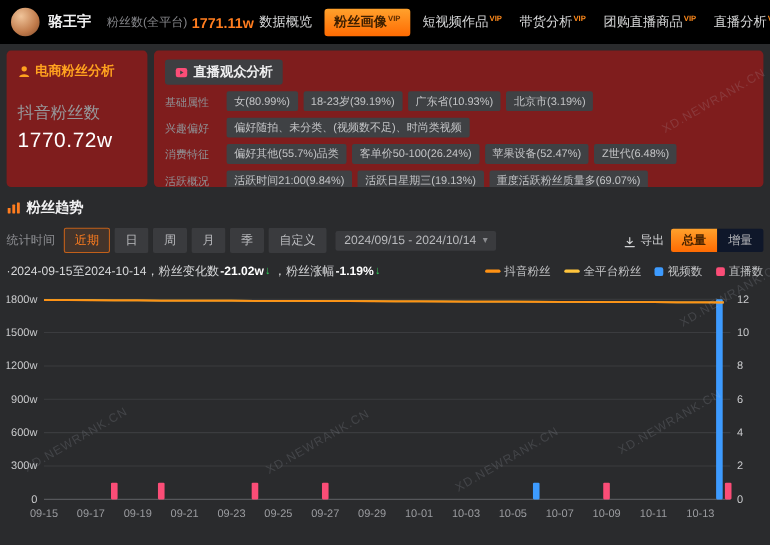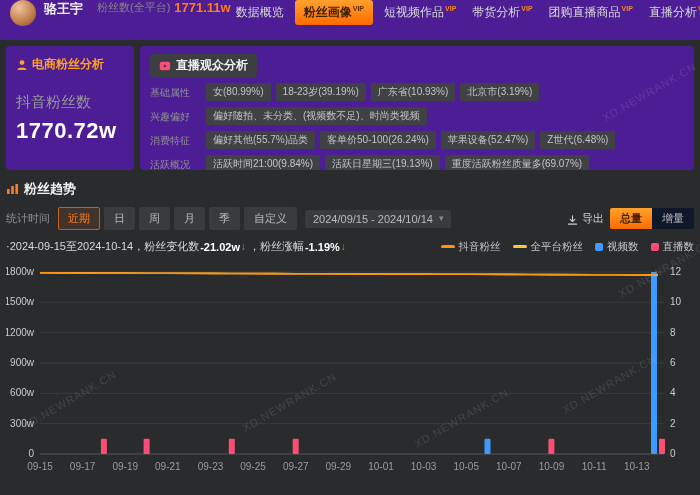--- a/index.html
+++ b/index.html
@@ -1,38 +1,38 @@
 <!DOCTYPE html>
 <html><head>
 <meta charset="utf-8">
 <style>
   *{box-sizing:border-box;margin:0;padding:0}
   html,body{width:700px;height:495px}
   body{background:#2a2b2d;font-family:"Liberation Sans",sans-serif;overflow:hidden;position:relative}
   svg{font-family:"Liberation Sans",sans-serif}
 
   
-  .topbar{height:40px;background:#4c1d95;display:flex;align-items:flex-start;padding:0 10px;position:relative;z-index:2}
+  .topbar{height:40px;background:#000000;display:flex;align-items:center;padding:0 10px;position:relative;z-index:2}
   .avatar{width:26px;height:26px;border-radius:50%;background:radial-gradient(circle at 35% 30%,#f0c49a,#c07a4a 60%,#7e492a);flex:none}
   .name{color:#f0f0f1;font-size:13px;font-weight:bold;margin-left:8px;white-space:nowrap}
   .fans-label{color:#85868a;font-size:11px;margin-left:14px;white-space:nowrap}
   .fans-value{color:#ff7d1f;font-size:13px;font-weight:bold;margin-left:4px;white-space:nowrap}
   .nav{margin-left:auto;display:flex;align-items:center;gap:6px}
   .nav-item{color:#d8d9da;font-size:12px;padding:4px 5px;border-radius:3px;cursor:pointer;white-space:nowrap}
   .nav-item sup{font-size:7px;color:#ff8a1c;font-weight:bold;margin-left:1px}
   .nav-item.active{background:linear-gradient(180deg,#ffa12c,#ff6b02);color:#3f2000;font-weight:bold;padding:4px 9px}
   .nav-item.active sup{color:#5c2d00}
 
   
   .panels{display:flex;gap:6px;margin:6px;height:124px}
-  .panel{background:#4c1d95;border-radius:4px;height:100%;overflow:hidden}
+  .panel{background:#7f1d1d;border-radius:4px;height:100%;overflow:hidden}
   .left-panel{width:128px;padding:10px;flex:none}
   .lp-header{display:flex;align-items:center;gap:4px;color:#ffa21f;font-size:12px;font-weight:bold;white-space:nowrap}
   .metric-label{color:#97989b;font-size:15px;margin-top:20px}
-  .metric-value{color:#ffffff;font-size:22px;font-weight:bold;margin-top:6px;letter-spacing:.5px}
+  .metric-value{color:#ffffff;font-size:19px;font-weight:normal;margin-top:6px;letter-spacing:.5px}
   .audience{flex:1;padding:8px 10px}
   .ap-header{display:inline-flex;align-items:center;gap:5px;background:#3d3e41;border-radius:3px;padding:3px 9px;color:#f0f0f1;font-size:12px;font-weight:bold}
   .a-row{display:flex;align-items:flex-start;margin-top:6px}
   .a-label{color:#8f9094;font-size:10px;width:56px;flex:none;padding-top:3px}
   .a-tags{display:flex;flex-wrap:wrap;gap:5px}
   .tag{background:#3f4144;color:#c3c4c6;font-size:10px;padding:2px 7px;border-radius:2px;white-space:nowrap}
 
   
   .trend{margin:10px 6px 0;position:relative;z-index:2}
   .trend-header{display:flex;align-items:center;gap:5px;color:#f2f2f3;font-size:13px;font-weight:bold}

